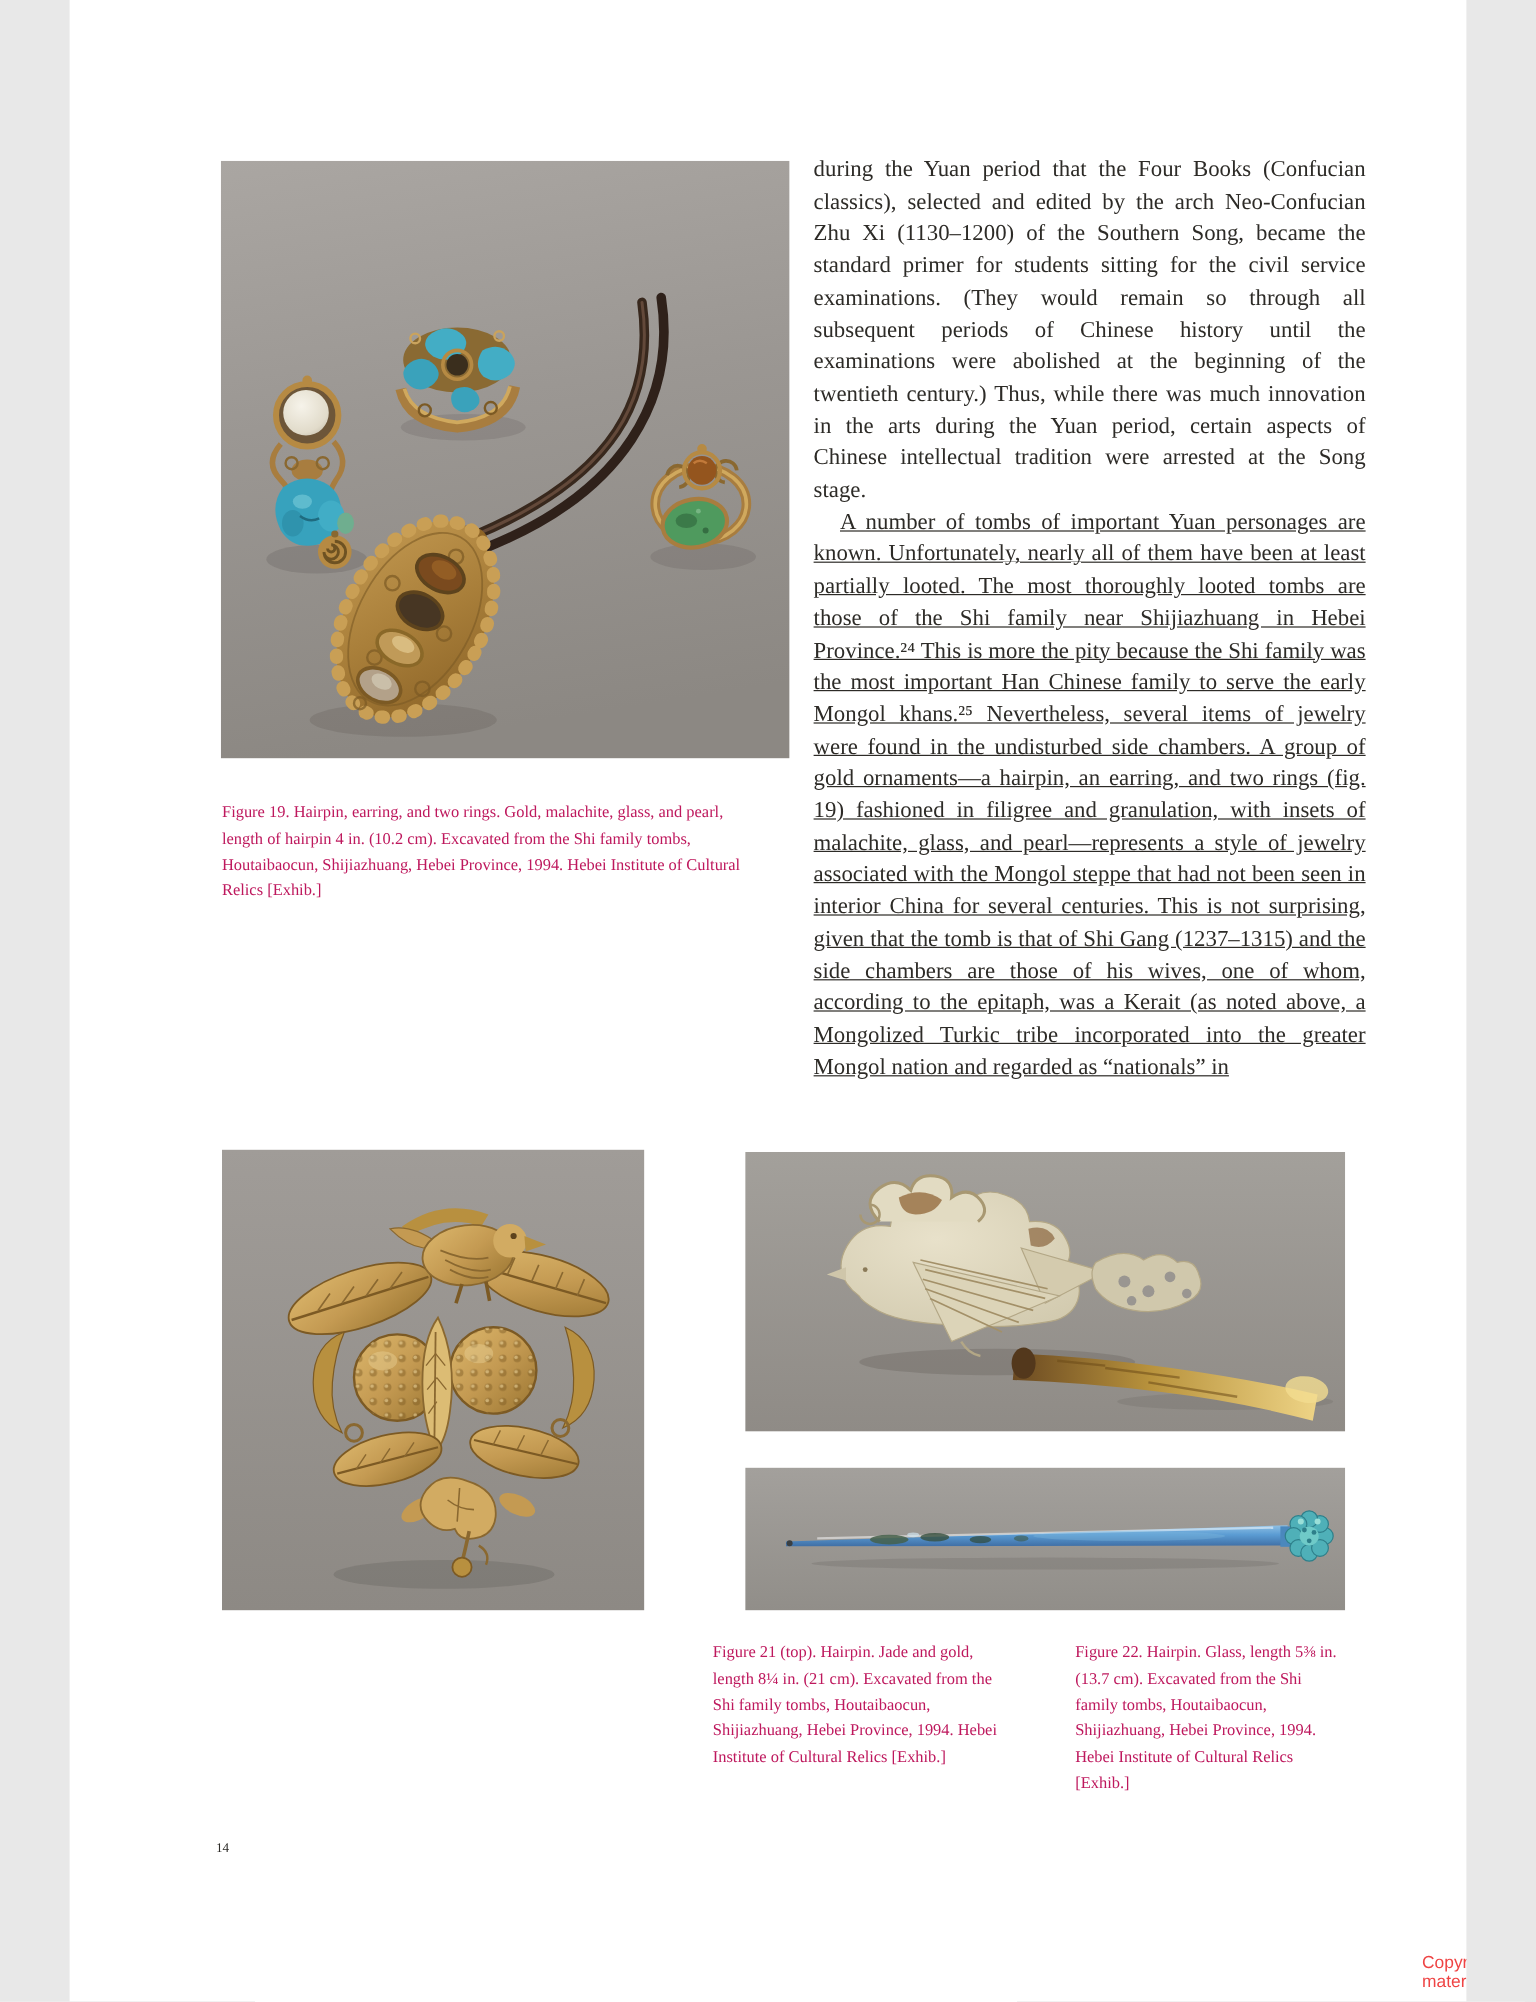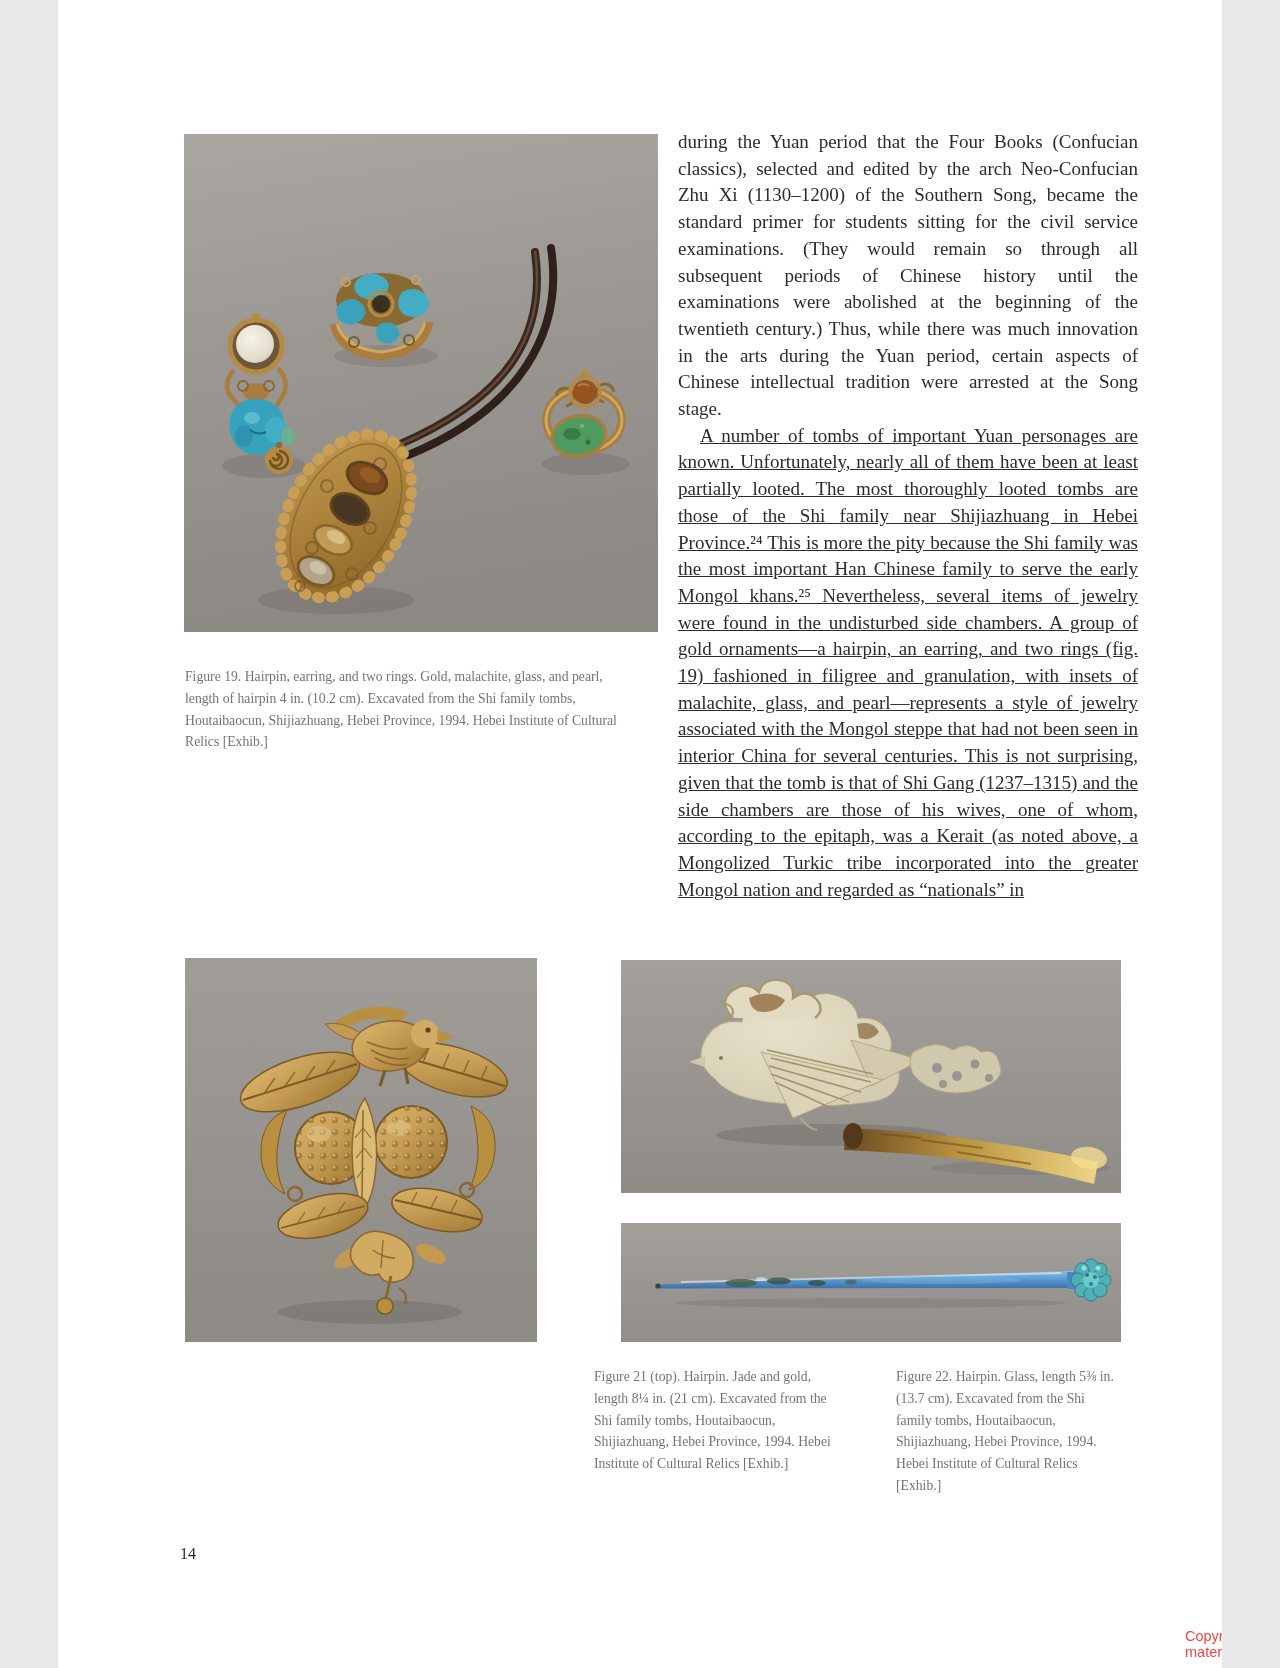--- a/index.html
+++ b/index.html
@@ -10,31 +10,31 @@
   }
   .photo { position:absolute; margin:0; padding:0; }
   .photo svg { display:block; }
   .body-col {
     position:absolute; left:620px; top:129px; width:460px;
     font-size:19px; line-height:26.7px; text-align:justify;
   }
   .body-col p { margin:0; }
   .body-col p.indent { text-indent:22px;text-decoration:underline; }
   .caption {
-    position:absolute; font-size:13.7px; line-height:21.8px; color:#737373;
+    position:absolute; font-size:13.7px; line-height:21.8px; color:#be185d;
   }
   .cap19 { left:127px; top:666px;  width:450px; }
   .cap20 { left:127px; top:1366px; width:302px; }
   .cap21 { left:536px; top:1366px; width:237px; }
   .cap22 { left:838px; top:1366px; width:228px; }
   .fig19 { left:126px; top:134px; }
   .fig20 { left:127px; top:958px; }
   .fig21 { left:563px; top:960px; }
   .fig22 { left:563px; top:1223px; }
-  .page-number { position:absolute; left:122px; top:1534px; font-size:16px; color:#2d2b27;margin-top:11px; }
+  .page-number { position:absolute; left:122px; top:1534px; font-size:11px; color:#2d2b27; }
   .watermark {
     position:absolute; left:1127px; top:1628px;
     font-family:"Liberation Sans","DejaVu Sans",sans-serif;
     font-size:14.5px; color:#ef4444;
   }
 </style>
 </head>
 <body>
 
 <div class="page">

